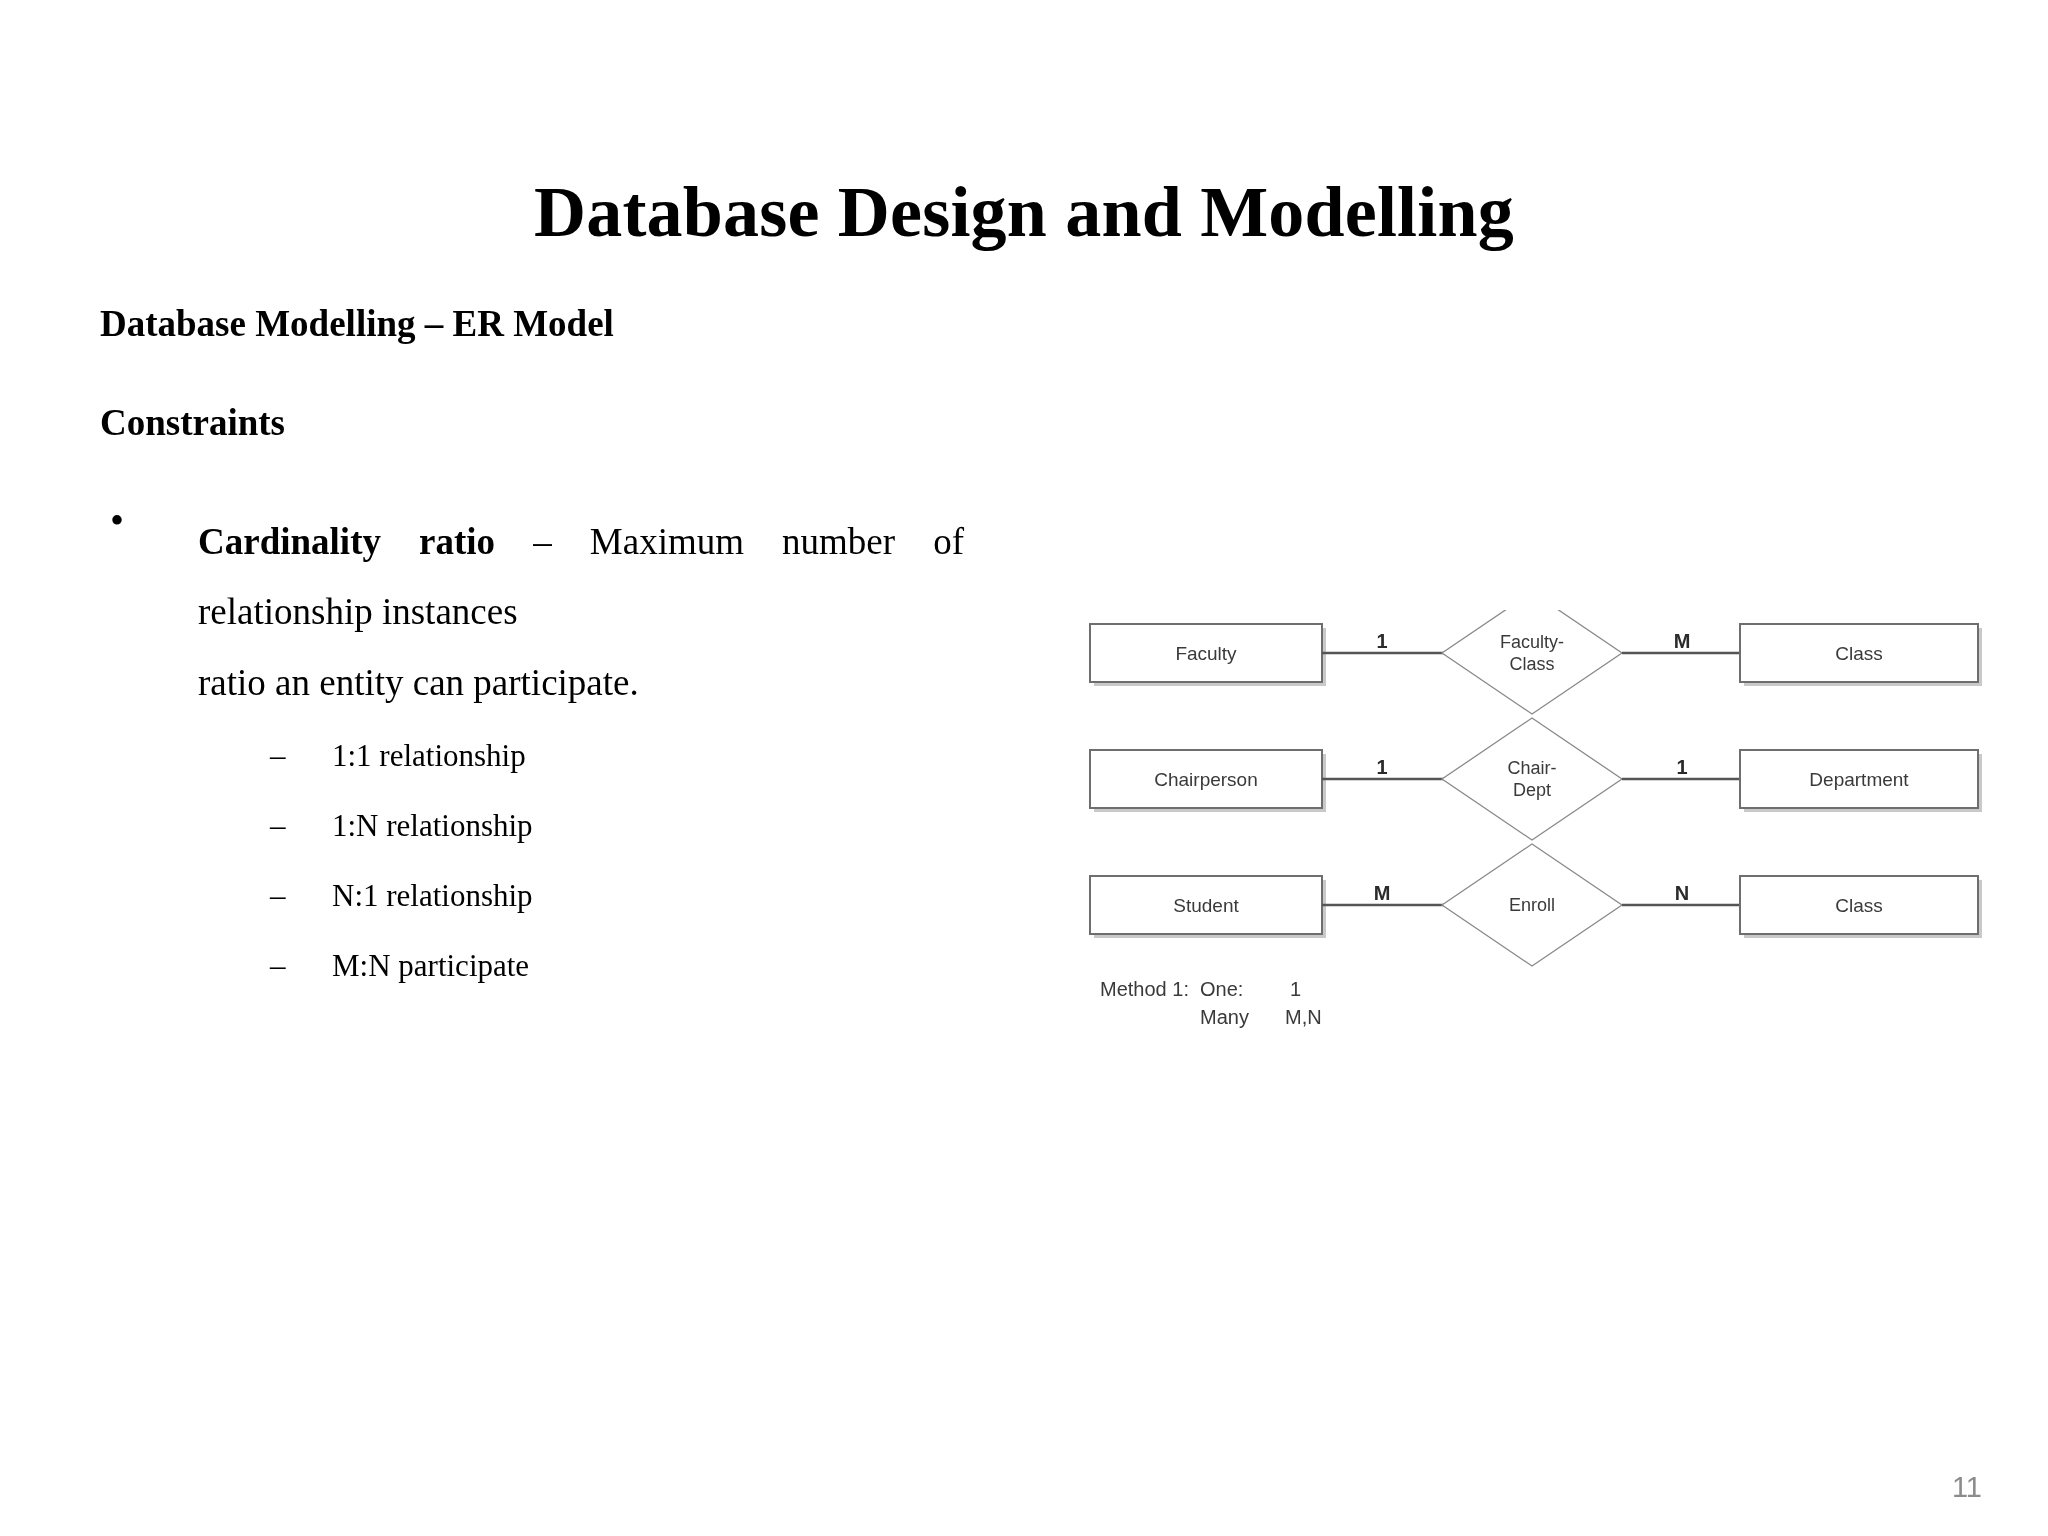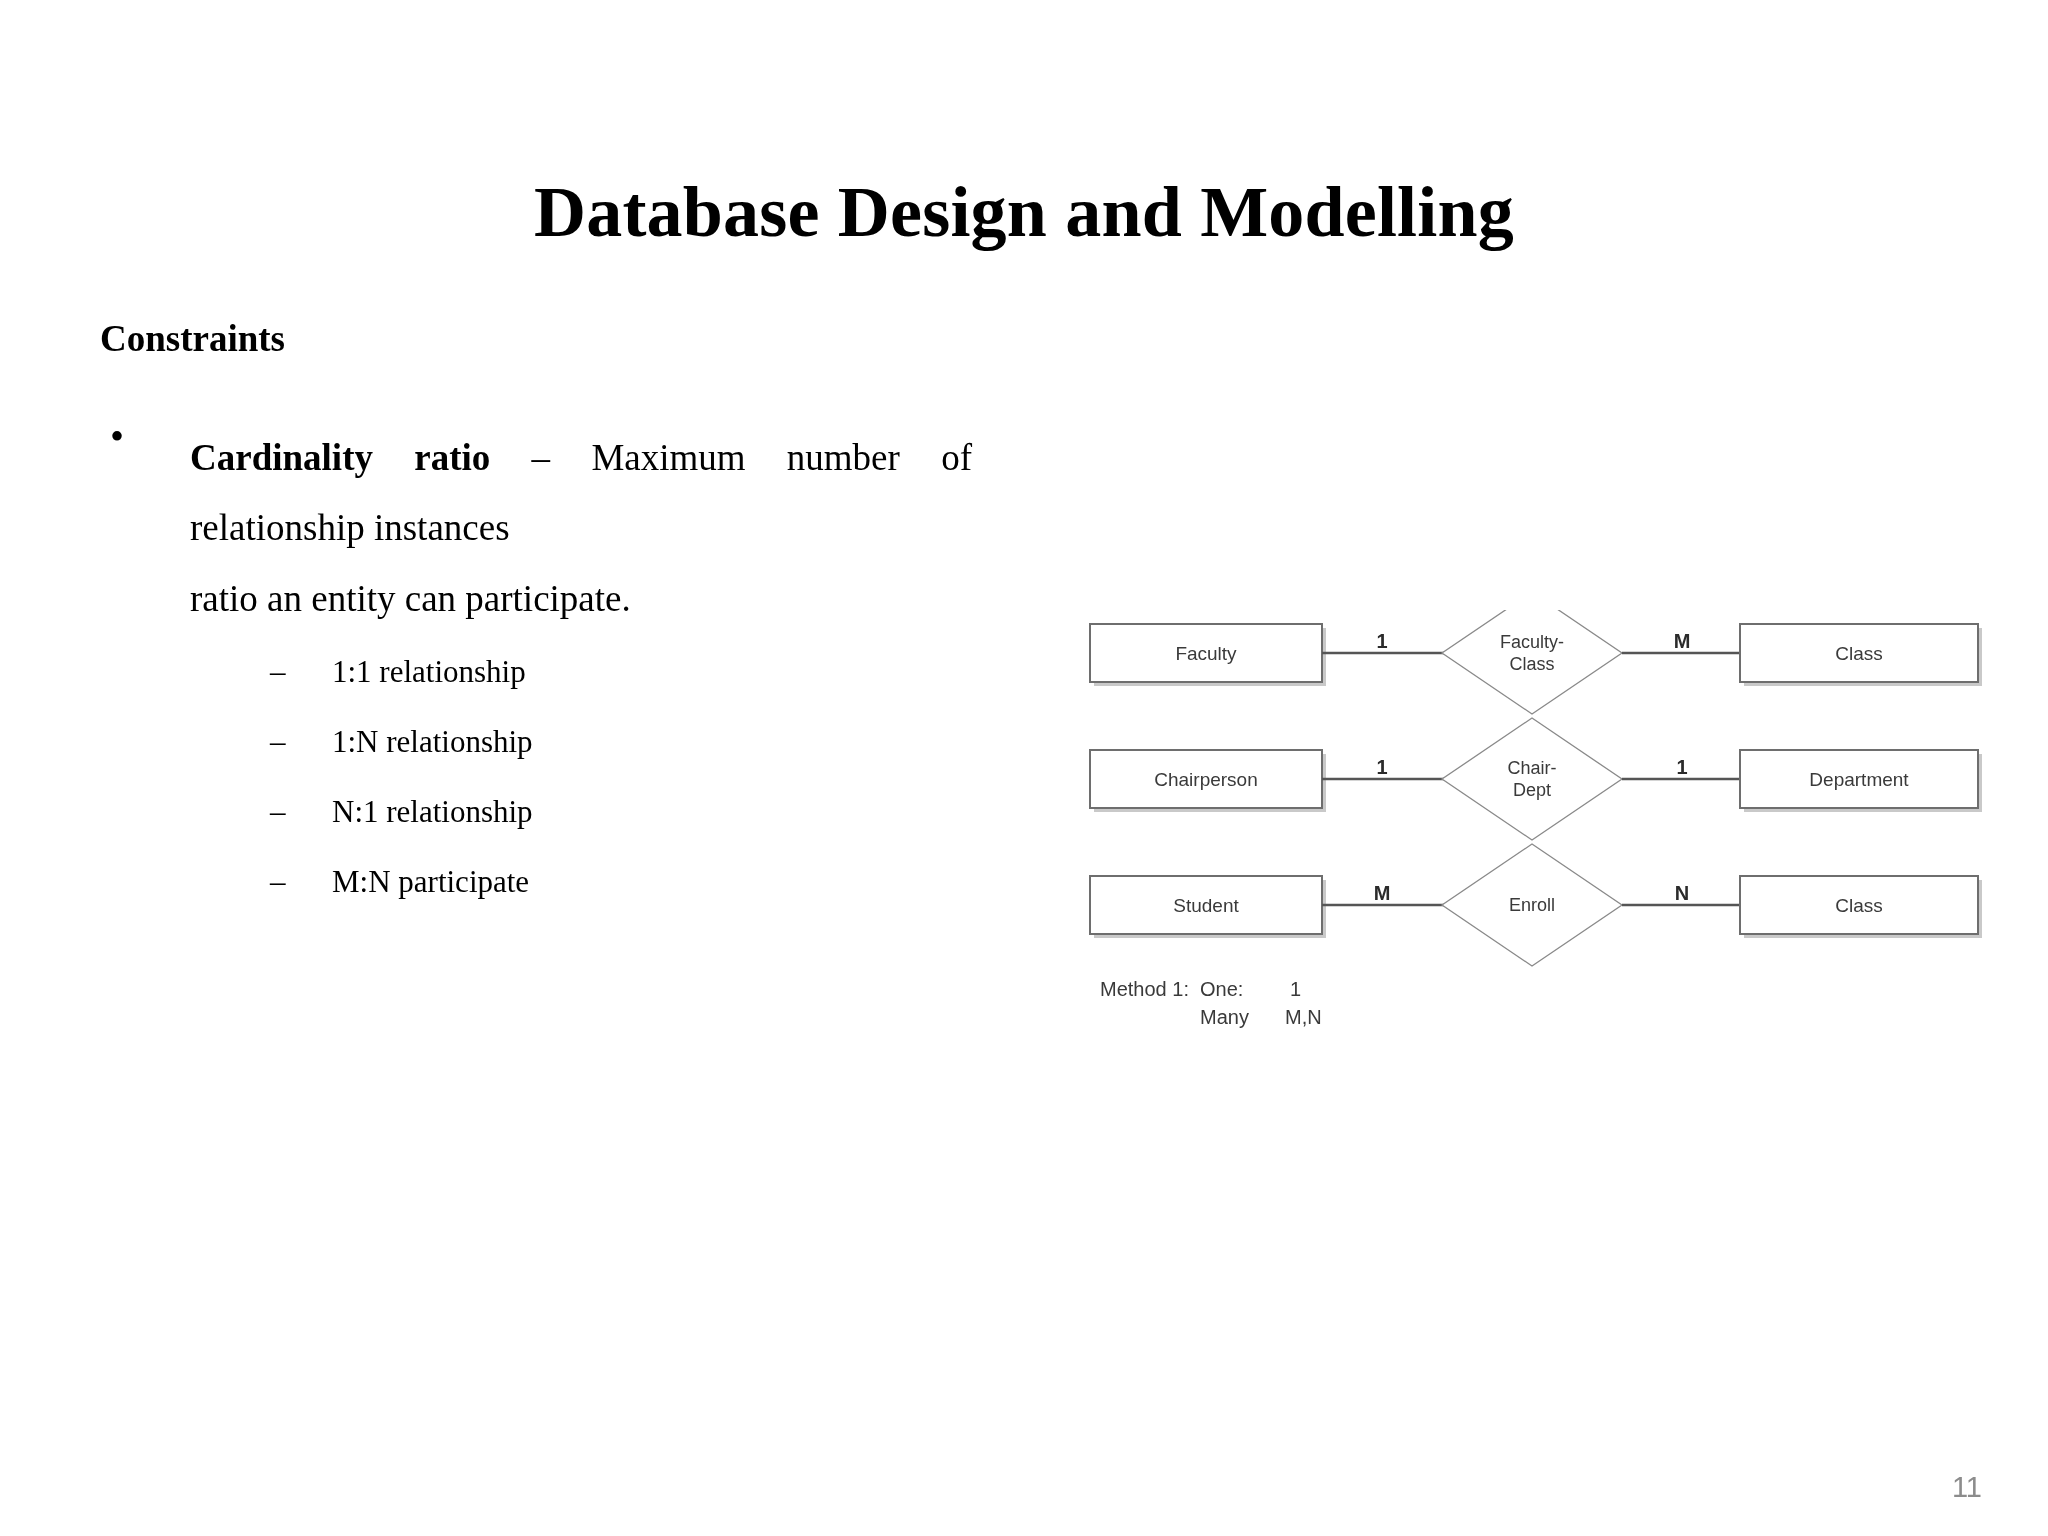--- a/index.html
+++ b/index.html
@@ -68,21 +68,21 @@
     left: 10px;
     top: -6px;
     font-size: 40px;
     line-height: 1;
   }
   .bullet-text {
     font-size: 37px;
     line-height: 1.90;
     text-align: justify;
     text-justify: inter-word;
-    margin: 8px;
+    margin: 16px;
   }
   .bullet-text b {
     font-weight: bold;
   }
   .bullet-text .lastline {
     display: block;
   }
 
   .sub-list {
     margin: 22px 0 0 0;
@@ -169,20 +169,21 @@
 </style>
 </head>
 <body>
 
 <div class="slide">
 
   <h1 class="slide-title">Database Design and Modelling</h1>
 
   <div class="body-col">
 
+    <div class="heading-1">Database Modelling – ER Model</div>
 
     <div class="heading-2">Constraints</div>
 
     <div class="bullet-row">
       <span class="bullet-mark">•</span>
       <p class="bullet-text">
         <b>Cardinality ratio</b>
         <span>–</span>
         <span>Maximum</span>
         <span>number of relationship instances</span>

